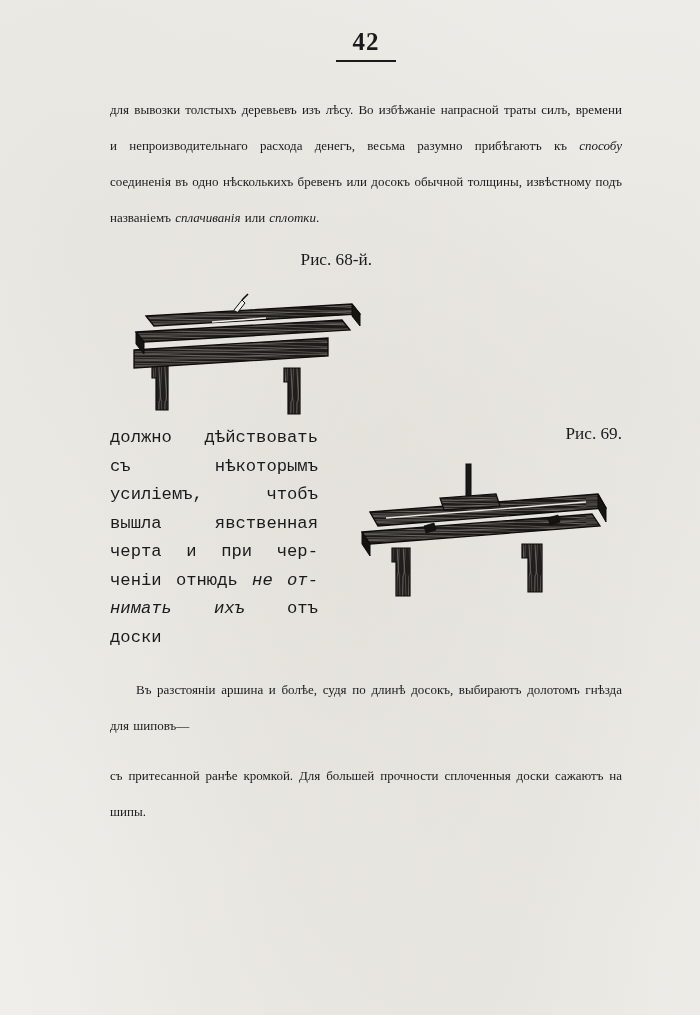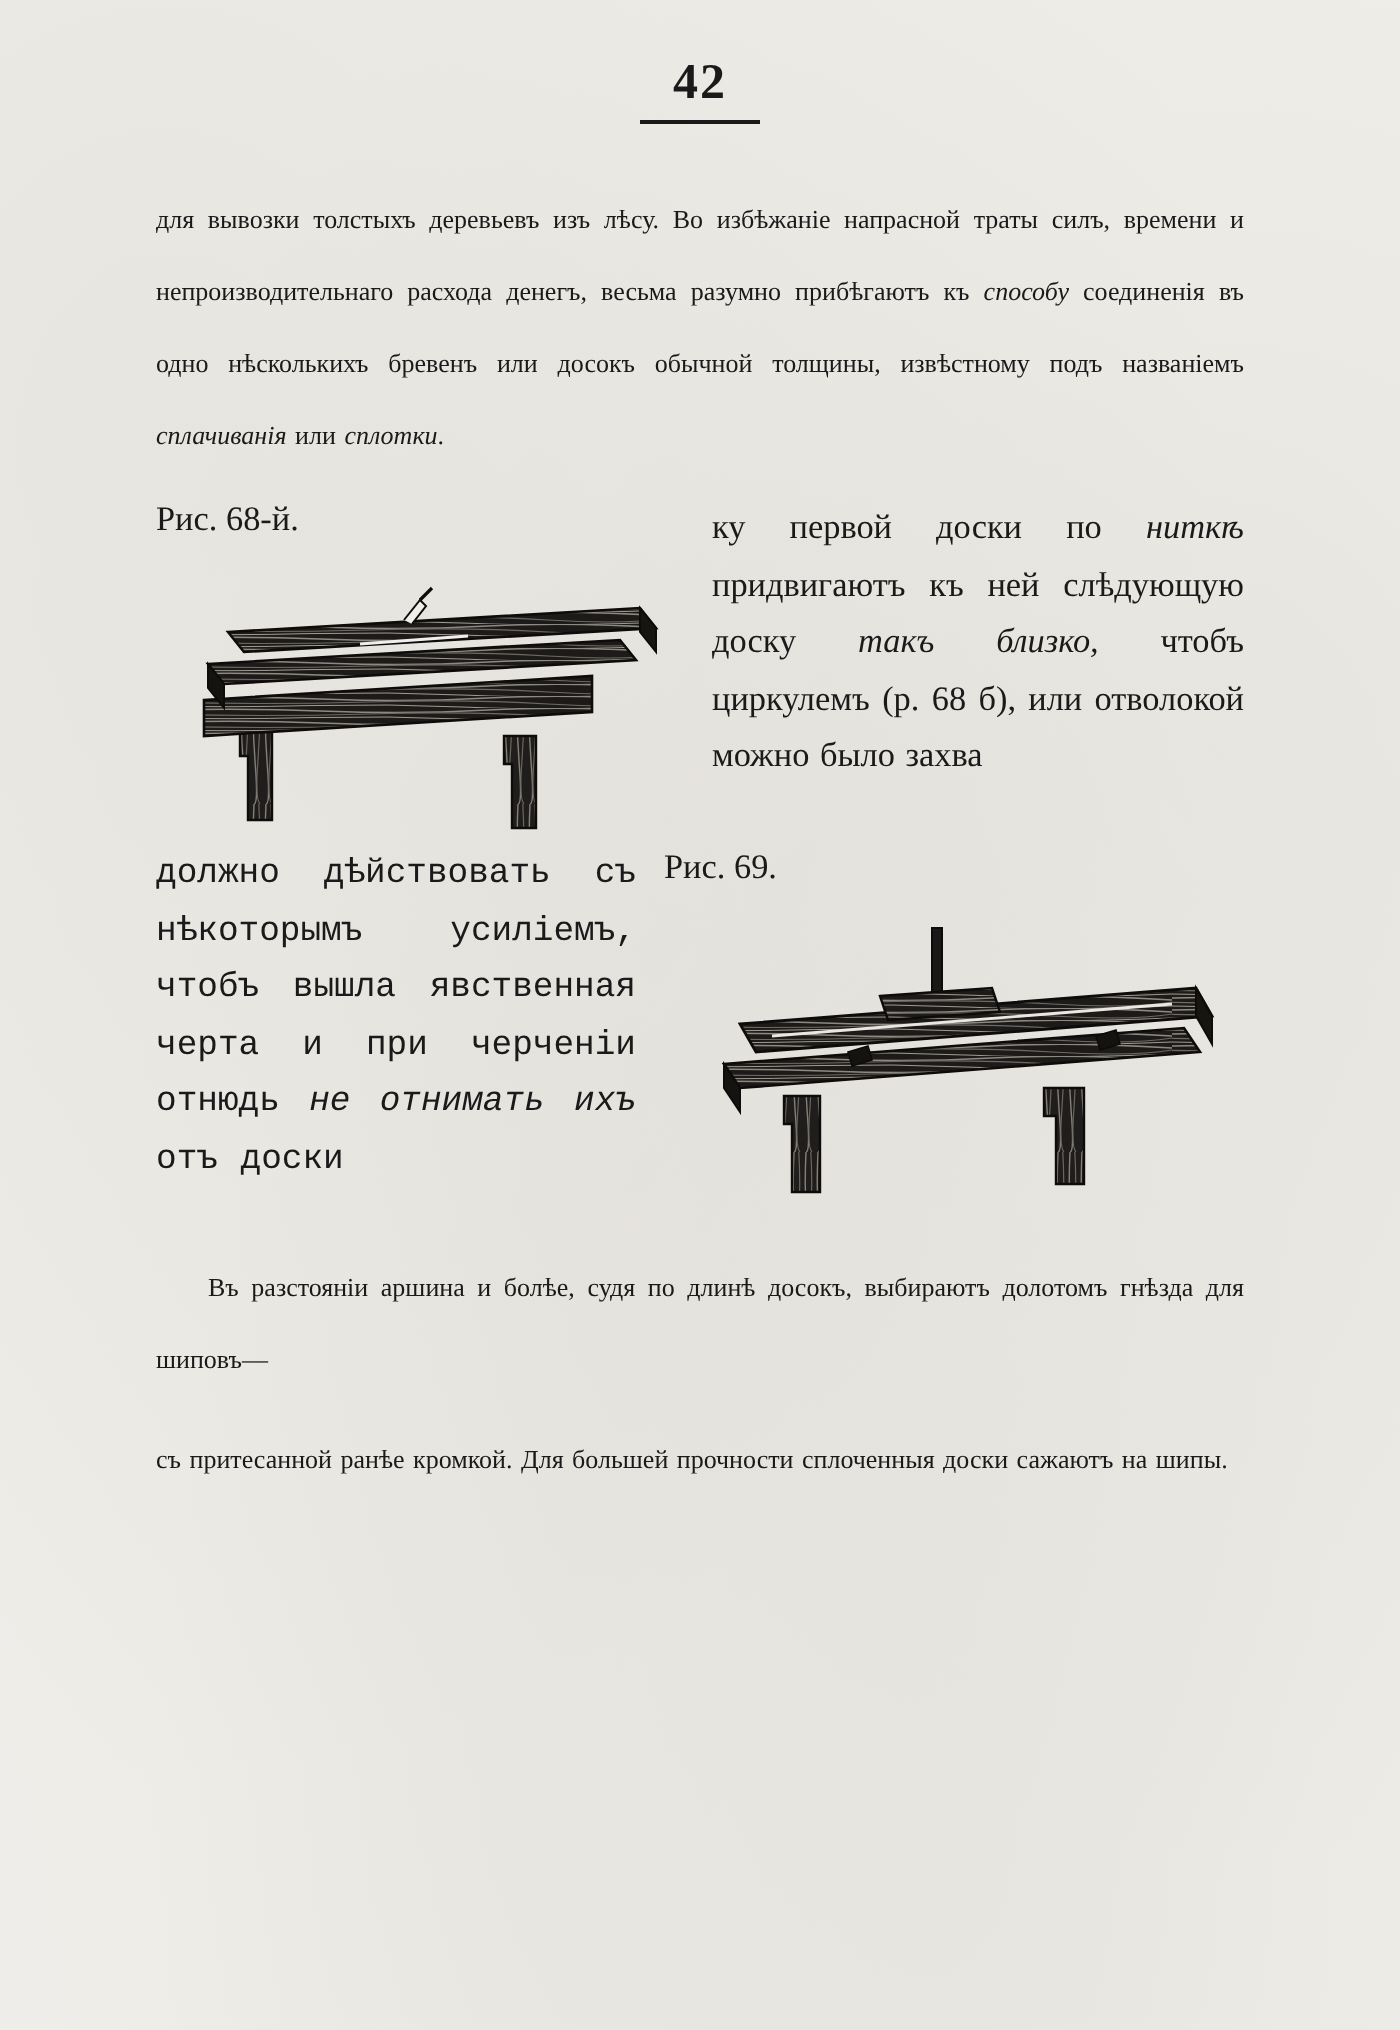--- a/index.html
+++ b/index.html
@@ -30,20 +30,21 @@
       radial-gradient(ellipse at 12% 22%, rgba(170,165,150,0.13), rgba(0,0,0,0) 60%),
       radial-gradient(ellipse at 88% 36%, rgba(175,170,155,0.12), rgba(0,0,0,0) 62%),
       radial-gradient(ellipse at 40% 78%, rgba(180,175,160,0.10), rgba(0,0,0,0) 65%),
       radial-gradient(ellipse at 70% 92%, rgba(165,160,145,0.10), rgba(0,0,0,0) 60%);
     pointer-events: none;
   }
   .content {
     position: relative;
     padding: 28px 78px 0 78px;
     box-sizing: border-box;
+    margin-left: 32px;
   }
   .page-number {
     text-align: center;
     font-size: 25px;
     font-weight: bold;
     letter-spacing: 1px;
     margin-bottom: 4px;
   }
   .rule {
     width: 60px;
@@ -68,21 +69,21 @@
     position: relative;
     margin-top: 2px;
     overflow: hidden;
   }
   .fig68-col {
     float: left;
     width: 262px;
     margin-right: 16px;
   }
   .fig-caption {
-    text-align: left;
+    text-align: right;
     font-size: 17.2px;
     margin-bottom: 12px;
   }
   .wrap-text {
     font-size: 17.2px;
     line-height: 28.5px;
     text-align: justify;
     margin: 0;
     word-spacing: 1px;
   }
@@ -156,23 +157,20 @@
 
           <polygon points="30,34 236,22 244,32 38,44" fill="url(#grain)" stroke="#0d0c0b" stroke-width="1.3"></polygon>
           <polygon points="236,22 244,32 244,44 236,34" fill="#17150f" stroke="#0d0c0b" stroke-width="1"></polygon>
 
           <path d="M118 28 l8 -10 l3 3 l-7 9" fill="#f0efeb" stroke="#0d0c0b" stroke-width="1"></path>
           <path d="M126 18 l6 -6" stroke="#0d0c0b" stroke-width="1.6" fill="none"></path>
           <path d="M96 40 L150 36" stroke="#f0efeb" stroke-width="1.4" fill="none"></path>
         </svg>
       </div>
 
-      <p class="wrap-text">
-        <span>ку первой доски по </span><span class="it">нит­кѣ</span><span> придвигаютъ къ ней слѣдующую доску </span><span class="it">такъ близко,</span><span> чтобъ циркулемъ (р. 68 б), или отволо­кой можно было захва­</span>
-      </p>
       <div class="clear"></div>
     </div>
 
 
     <div class="fig69-wrap">
       <div class="fig69-col">
         <div class="fig-caption">Рис.   69.</div>
 
         <svg class="cut69" viewBox="0 0 282 150">
 

